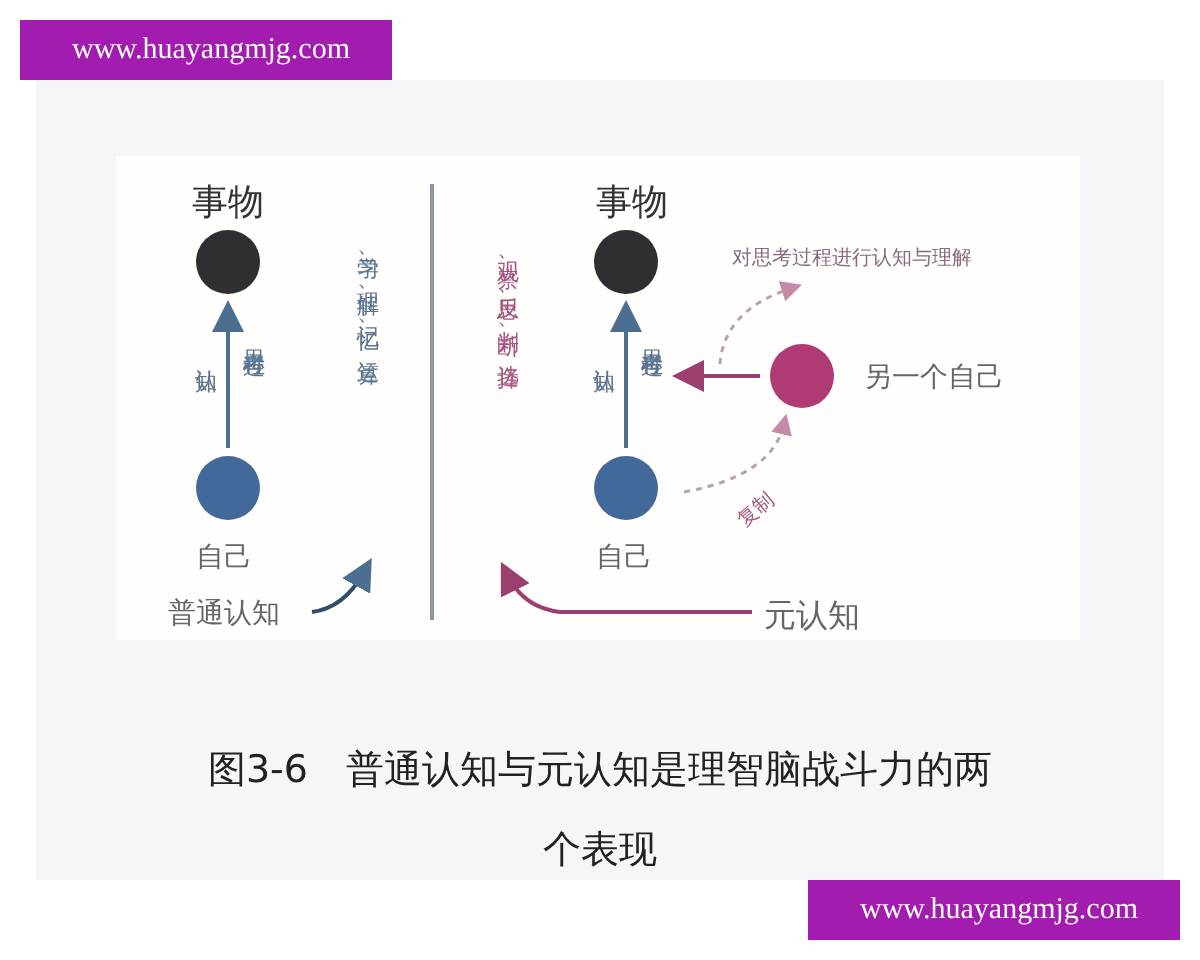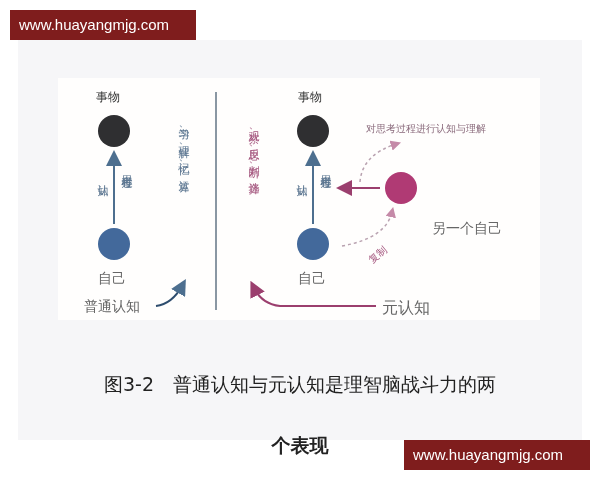--- a/index.html
+++ b/index.html
@@ -10,28 +10,28 @@
     }
     .panel {
       position: absolute; left: 18px; top: 40px; width: 564px; height: 400px;
       background: #f6f6f8;
     }
     .card {
       position: absolute; left: 58px; top: 78px; width: 482px; height: 242px;
       background: #fffefd;
     }
     .watermark {
-      position: absolute; background: #7f1d1d; color: #ffffff;
-      font-family: Liberation Sans, sans-serif; font-size: 15px;
-      line-height: 30px; padding: 0 9px; box-sizing: border-box;
+      position: absolute; background: #a21caf; color: #ffffff;
+      font-family: Liberation Serif, serif; font-size: 15px;
+      line-height: 30px; padding: 0 26px; box-sizing: border-box;
     }
     .wm-top { left: 10px; top: 10px; width: 186px; height: 30px; }
     .wm-bottom { left: 404px; top: 440px; width: 186px; height: 30px; }
     .abs { position: absolute; }
-    .label-dark { color: #333333; font-size: 12px; text-align: center; }
+    .label-dark { color: #333333; font-size: 18px; text-align: center; }
     .label-gray { color: #666666; }
     .vtext {
       position: absolute; writing-mode: vertical-rl; text-orientation: upright;
       font-size: 11px; letter-spacing: 1px; line-height: 12px;
     }
     .circle { position: absolute; border-radius: 50%; }
     .caption {
       position: absolute; left: 18px; width: 564px; text-align: center;
       color: #222222; font-size: 19px;
     }
@@ -85,20 +85,20 @@
 
 <div class="vtext" style="left:246px;top:122px;color:#a5577f;line-height:14px;letter-spacing:2px;">观察、反思、判断、选择</div>
 <div class="abs label-dark" style="left:298px;top:89px;">事物</div>
 <div class="circle" style="left:297px;top:115px;width:32px;height:32px;background:#2f2f31;"></div>
 <div class="vtext" style="left:295px;top:176px;color:#5b7590;">认知</div>
 <div class="vtext" style="left:319px;top:166px;color:#5b7590;">思考过程</div>
 <div class="circle" style="left:297px;top:228px;width:32px;height:32px;background:#43699b;"></div>
 <div class="abs label-gray" style="left:298px;top:270px;font-size:14px;">自己</div>
 <div class="abs" style="left:366px;top:122px;font-size:10px;color:#8a6a7c;">对思考过程进行认知与理解</div>
 <div class="circle" style="left:385px;top:172px;width:32px;height:32px;background:#b03a74;"></div>
-<div class="abs label-gray" style="left:432px;top:180px;font-size:14px;margin-top:40px;">另一个自己</div>
+<div class="abs label-gray" style="left:432px;top:180px;font-size:14px;">另一个自己</div>
 <div class="abs" style="left:368px;top:248px;font-size:10px;color:#a5577f;transform:rotate(-40deg);">复制</div>
 <div class="abs label-gray" style="left:382px;top:298px;font-size:16px;">元认知</div>
 
-<div class="caption" style="top:372px;">图3-2　普通认知与元认知是理智脑战斗力的两</div>
-<div class="caption" style="top:433px;font-weight:bold;">个表现</div>
+<div class="caption" style="top:372px;">图3-6　普通认知与元认知是理智脑战斗力的两</div>
+<div class="caption" style="top:412px;">个表现</div>
 
 <div class="watermark wm-bottom">www.huayangmjg.com</div>
 
 </body></html>

